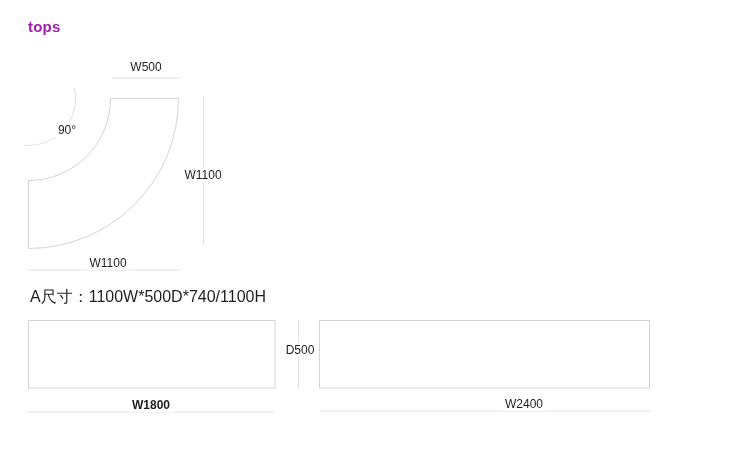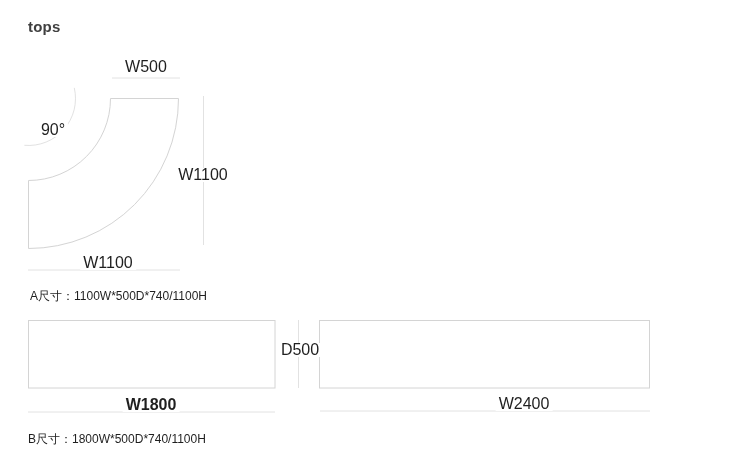--- a/index.html
+++ b/index.html
@@ -14,51 +14,51 @@
     height: 470px;
     background: #ffffff;
     overflow: hidden;
   }
   .page-title {
     position: absolute;
     left: 28px;
     top: 18px;
     font-size: 15px;
     font-weight: bold;
-    color: #404040;
+    color: #a21caf;
     letter-spacing: 0.2px;
   }
   .diagram-svg {
     position: absolute;
     left: 0;
     top: 0;
   }
   .outline-stroke {
     stroke: #d4d4d4;
     fill: #ffffff;
     stroke-width: 1;
   }
   .dimline-stroke {
     stroke: #e2e2e2;
     fill: none;
     stroke-width: 1;
   }
   .dim-label {
     position: absolute;
     transform: translate(-50%, -50%);
-    font-size: 16px;
+    font-size: 12px;
     color: #1f1f1f;
     background: #ffffff;
     padding: 0 3px;
     white-space: nowrap;
     line-height: 14px;
   }
   .caption {
     position: absolute;
-    font-size: 12px;
+    font-size: 16px;
     color: #1f1f1f;
     white-space: nowrap;
     line-height: 15px;
   }
 </style>
 </head>
 <body>
 
 <div class="canvas">
 
@@ -78,23 +78,22 @@
 
     <rect class="outline-stroke" x="319.5" y="320.5" width="330" height="67.5"></rect>
 
     <line class="dimline-stroke" x1="298.5" y1="320" x2="298.5" y2="388"></line>
 
     <line class="dimline-stroke" x1="28" y1="412" x2="275" y2="412"></line>
     <line class="dimline-stroke" x1="320" y1="411" x2="650" y2="411"></line>
   </svg>
 
   <div class="dim-label" style="left:146px; top:67px;">W500</div>
-  <div class="dim-label" style="left:53px; top:130px;">90°</div>
+  <div class="dim-label" style="left:67px; top:130px;">90°</div>
   <div class="dim-label" style="left:203px; top:175px;">W1100</div>
   <div class="dim-label" style="left:108px; top:263px;">W1100</div>
   <div class="dim-label" style="left:300px; top:350px;text-align:right;">D500</div>
   <div class="dim-label" style="left:151px; top:405px;font-weight:bold;">W1800</div>
   <div class="dim-label" style="left:487px; top:404px;margin-left:37px;">W2400</div>
 
   <div class="caption" style="left:30px; top:289px;">A尺寸：1100W*500D*740/1100H</div>
-  <div class="caption" style="left:28px; top:432px;">B尺寸：1800W*500D*740/1100H</div>
 
 </div>
 
 </body></html>

